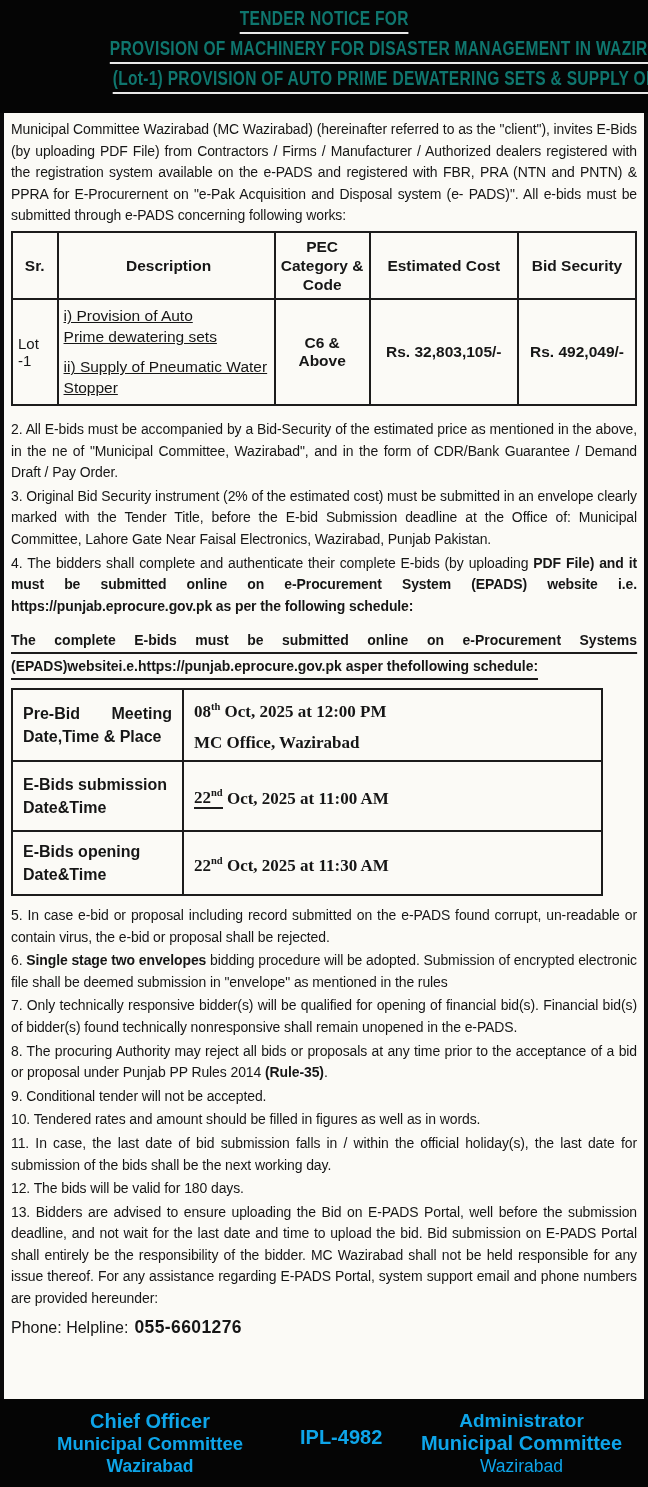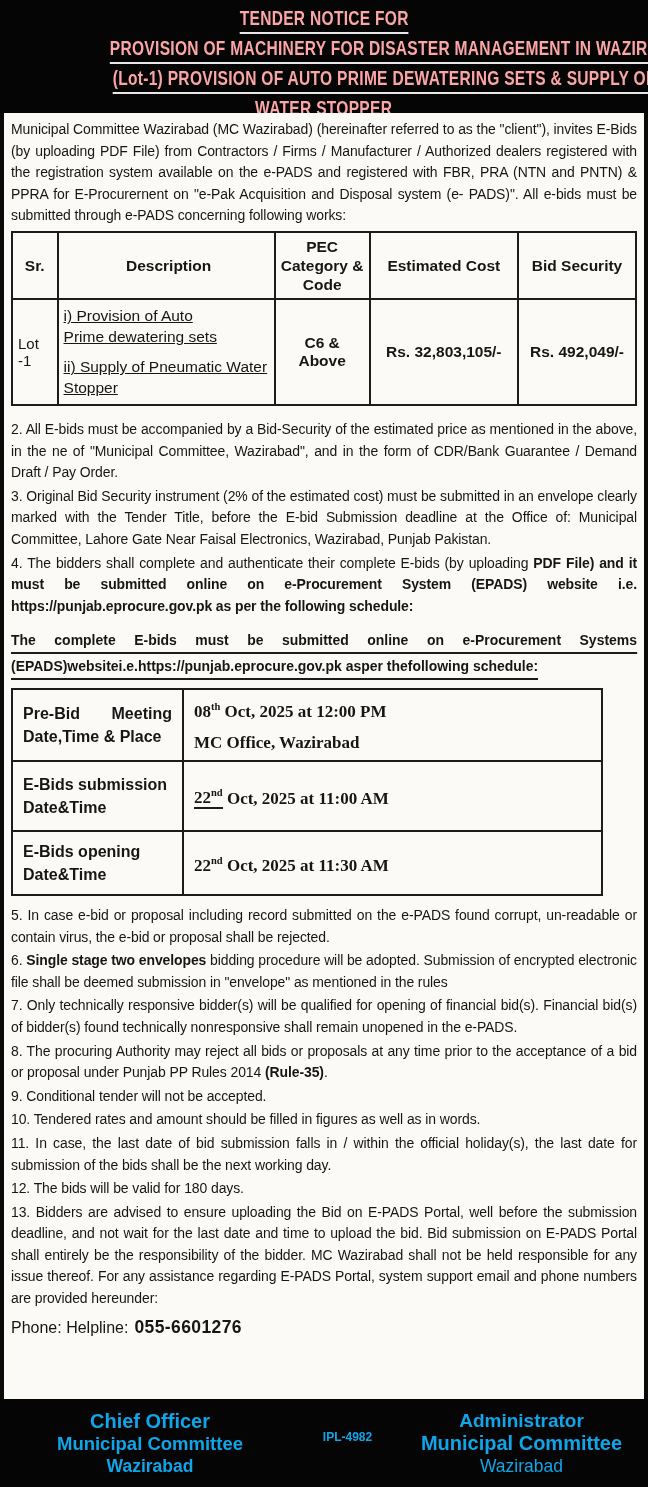--- a/index.html
+++ b/index.html
@@ -1,20 +1,20 @@
 <!DOCTYPE html>
 <html><head>
 <meta charset="utf-8">
 <style>
   html,body{margin:0;padding:0;background:#333;}
   .page{position:relative;width:648px;height:1487px;background:#050505;margin:0 auto;
         font-family:"Liberation Sans",sans-serif;color:#161616;overflow:hidden;}
 
   
-  .banner{height:113px;background:#050505;color:#fca5a5;text-align:center;
+  .banner{height:113px;background:#050505;color:#0f766e;text-align:center;
           padding-top:4px;box-sizing:border-box;}
   .tline{display:block;line-height:27px;white-space:nowrap;}
   .tinner{display:inline-block;transform:scaleX(0.74);transform-origin:50% 50%;
           font-weight:bold;font-size:21px;letter-spacing:.4px;white-space:nowrap;
           border-bottom:2px solid #e8e8e8;padding-bottom:1px;}
 
   
   .docbody{position:absolute;top:113px;left:0;right:0;bottom:88px;background:#fbfaf6;
            border-left:4px solid #0a0a0a;border-right:4px solid #0a0a0a;
            padding:5px 7px 0;box-sizing:border-box;overflow:hidden;}
@@ -65,36 +65,35 @@
   .pnum{font-weight:bold;font-size:17.5px;letter-spacing:.4px;margin-left:6px;}
 
   
   .footer{position:absolute;left:0;right:0;bottom:0;height:88px;background:#050505;
           color:#0ea5e9;display:flex;align-items:center;box-sizing:border-box;}
   .sig-block{text-align:center;}
   .sig-left{width:300px;}
   .sig-left .s1{font-size:20px;font-weight:bold;line-height:23px;}
   .sig-left .s2{font-size:18.5px;font-weight:bold;line-height:22px;}
   .sig-left .s3{font-size:17.5px;font-weight:600;line-height:22px;}
-  .ipl{width:95px;text-align:center;font-size:12px;font-weight:bold;margin-top:-12px;}
+  .ipl{width:95px;text-align:left;font-size:20px;font-weight:bold;margin-top:-12px;}
   .sig-right{flex:1;}
   .sig-right .s1{font-size:19px;font-weight:bold;line-height:23px;}
   .sig-right .s2{font-size:20px;font-weight:bold;line-height:23px;}
   .sig-right .s3{font-size:17.5px;line-height:23px;}
 </style>
 </head>
 <body>
 
 <div class="page">
 
   <header class="banner">
     <span class="tline"><span class="tinner">TENDER NOTICE FOR</span></span>
     <span class="tline"><span class="tinner">PROVISION OF MACHINERY FOR DISASTER MANAGEMENT IN WAZIRABAD CITY</span></span>
     <span class="tline"><span class="tinner">(Lot-1) PROVISION OF AUTO PRIME DEWATERING SETS &amp; SUPPLY OF PNEUMATIC</span></span>
-    <span class="tline"><span class="tinner">WATER STOPPER</span></span>
   </header>
 
   <main class="docbody">
 
     <p class="para squeeze">Municipal Committee Wazirabad (MC Wazirabad) (hereinafter referred to as the "client"), invites E-Bids (by uploading PDF File) from Contractors / Firms / Manufacturer / Authorized dealers registered with the registration system available on the e-PADS and registered with FBR, PRA (NTN and PNTN) &amp; PPRA for E-Procurernent on "e-Pak Acquisition and Disposal system (e- PADS)". All e-bids must be submitted through e-PADS concerning following works:</p>
 
     <table class="lots-table">
       <colgroup>
         <col style="width:7.3%">
           <col style="width:34.8%">

